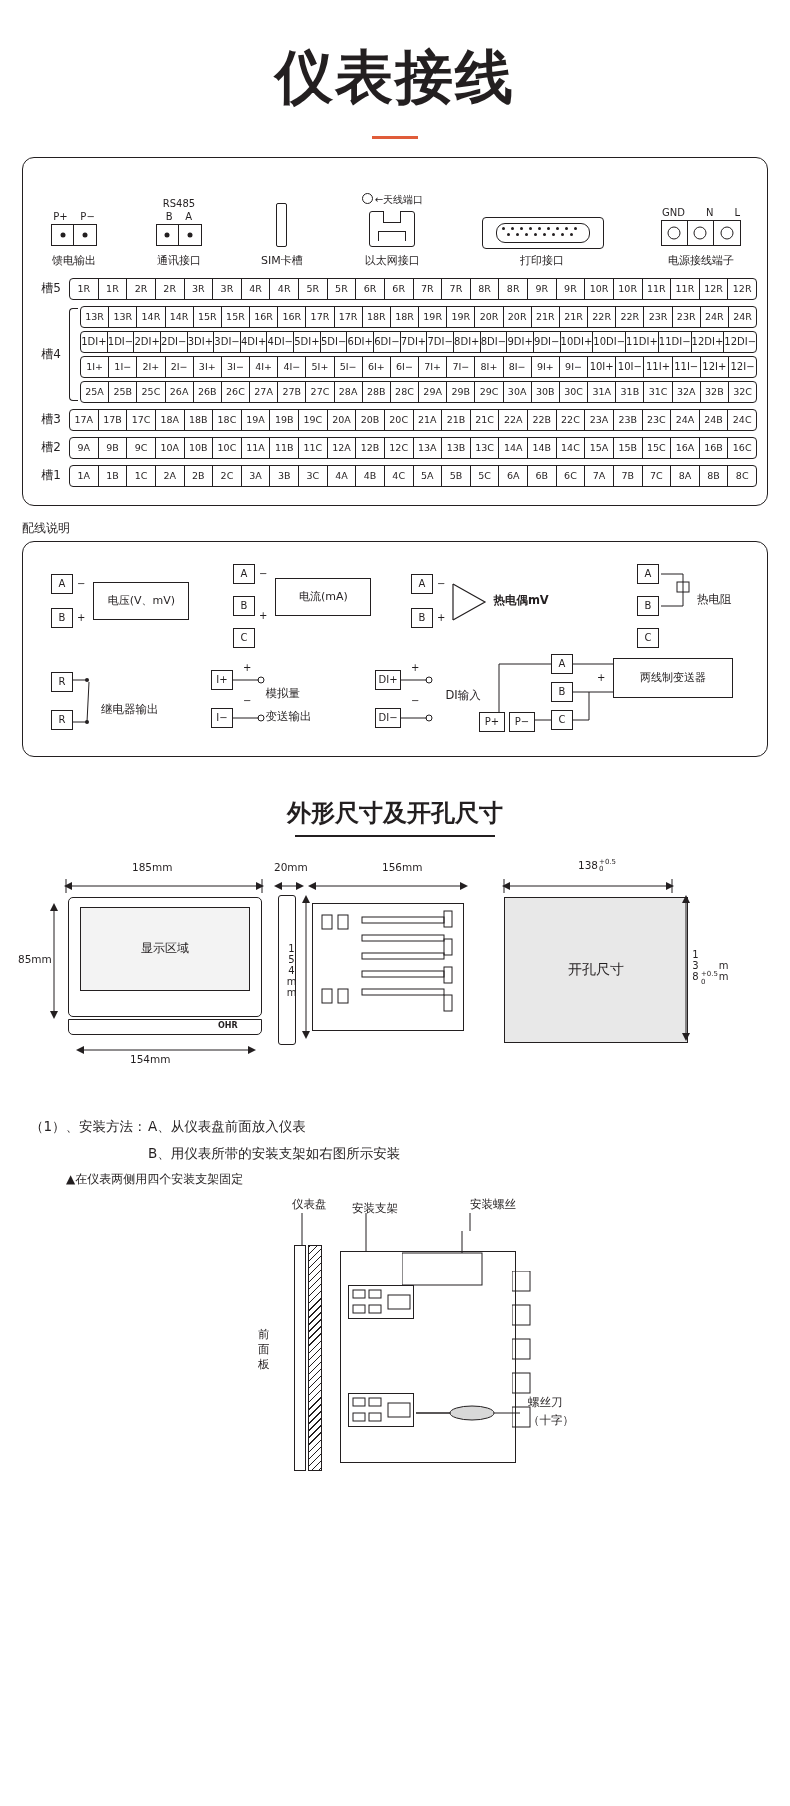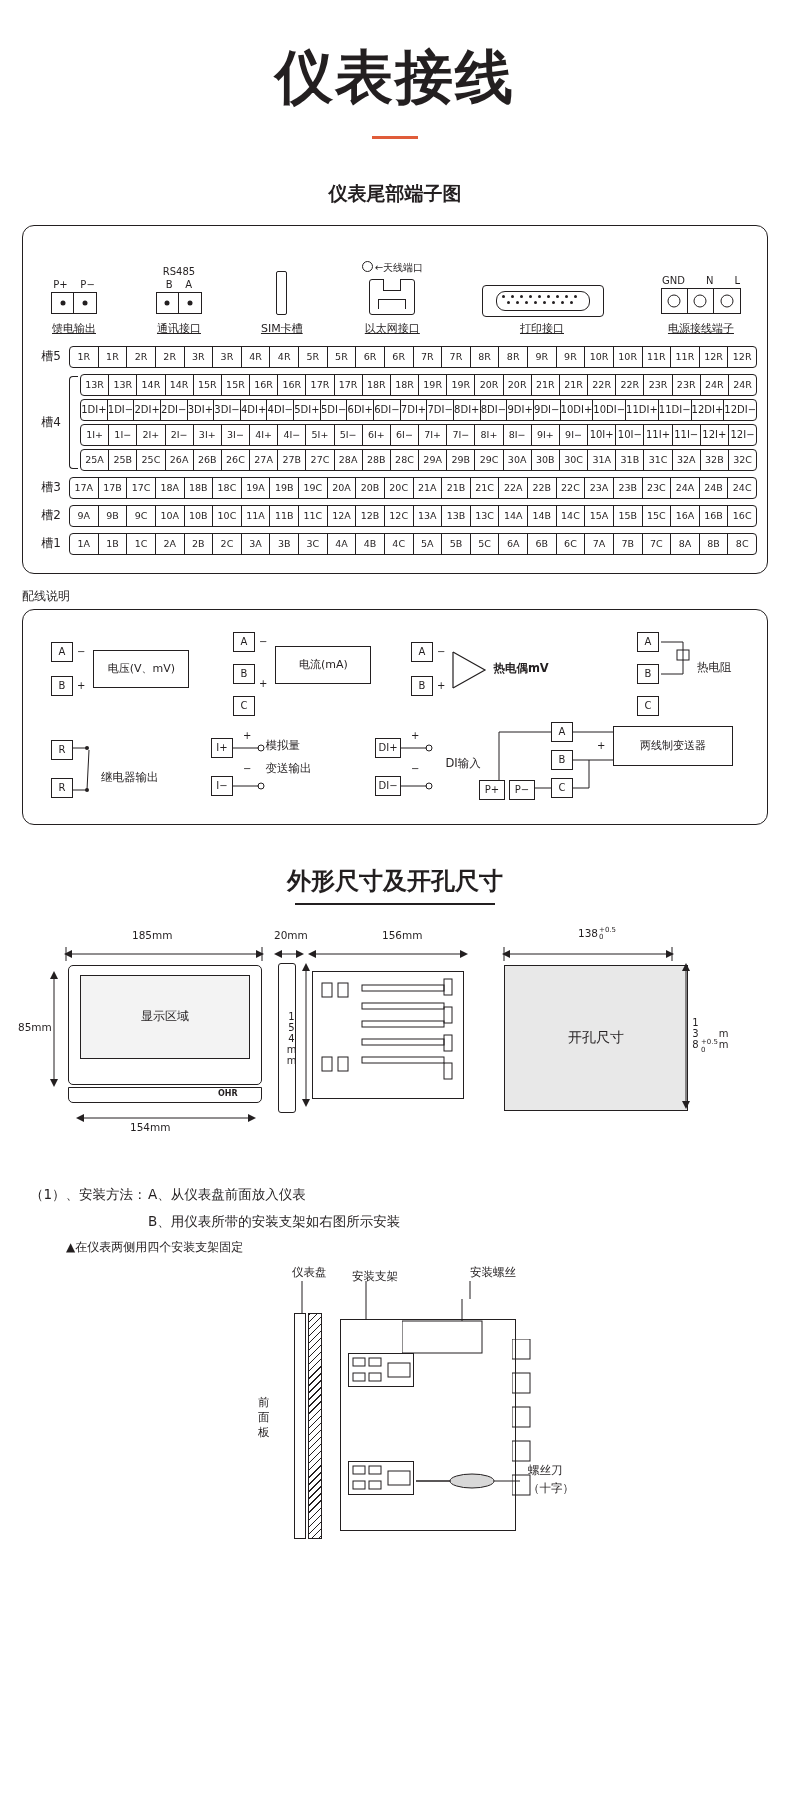--- a/index.html
+++ b/index.html
@@ -52,21 +52,21 @@
   }
   .topconn{
     display:flex;
     align-items:flex-end;
     justify-content:space-between;
     padding:4px 16px 0 18px;
     box-sizing:border-box;
     height:96px;
   }
   .tc{ text-align:center; font-size:10px; position:relative;}
-  .tc .cap{ margin-top:6px; font-size:11px; white-space:nowrap;text-decoration:underline;}
+  .tc .cap{ margin-top:6px; font-size:11px; white-space:nowrap;}
   .tc .hdr{font-size:10px;margin-bottom:2px;white-space:nowrap;}
 
   .termbox{border:1px solid #231f20;display:inline-block;}
   .pinrow{display:flex;}
   .pin{
     width:22px;height:20px;border-right:1px solid #231f20;
     position:relative;box-sizing:border-box;
   }
   .pin:last-child{border-right:none;}
   .pin .dot{
@@ -197,21 +197,20 @@
   .plain{position:absolute;border:1px solid #231f20;background:#fff;box-sizing:border-box;}
 </style>
 </head>
 <body>
 
 <div class="page">
 
   <div class="main-title">仪表接线</div>
   <div class="title-rule"></div>
 
-  <div class="section-title">仪表尾部端子图</div>
 
   <div class="panel">
 
     <div class="topconn">
 
       <div class="tc">
         <div class="hdr">
           <span>P+</span>
           &nbsp;&nbsp;
           <span>P−</span>
@@ -646,21 +645,21 @@
         <svg width="34" height="62">
           <line x1="0" y1="10" x2="26" y2="10" stroke="#231f20" stroke-width="1"></line>
           <line x1="0" y1="48" x2="26" y2="48" stroke="#231f20" stroke-width="1"></line>
           <circle cx="28" cy="10" r="3" fill="none" stroke="#231f20" stroke-width="1"></circle>
           <circle cx="28" cy="48" r="3" fill="none" stroke="#231f20" stroke-width="1"></circle>
         </svg>
         <div style="display:flex;flex-direction:column;margin-left:-24px;margin-top:-8px">
           <span class="sign">+</span>
           <span class="sign" style="margin-top:22px">−</span>
         </div>
-        <div style="margin-left:14px;margin-top:0" class="lbl">
+        <div style="margin-left:14px;margin-top:16px" class="lbl">
           <div>模拟量</div>
           <div style="margin-top:8px">变送输出</div>
         </div>
       </div>
     </div>
 
     <div class="wb" style="left:352px;top:128px">
       <div style="display:flex;align-items:flex-start;">
         <div style="display:flex;flex-direction:column;gap:18px">
           <div class="sq" style="width:26px">DI+</div>

